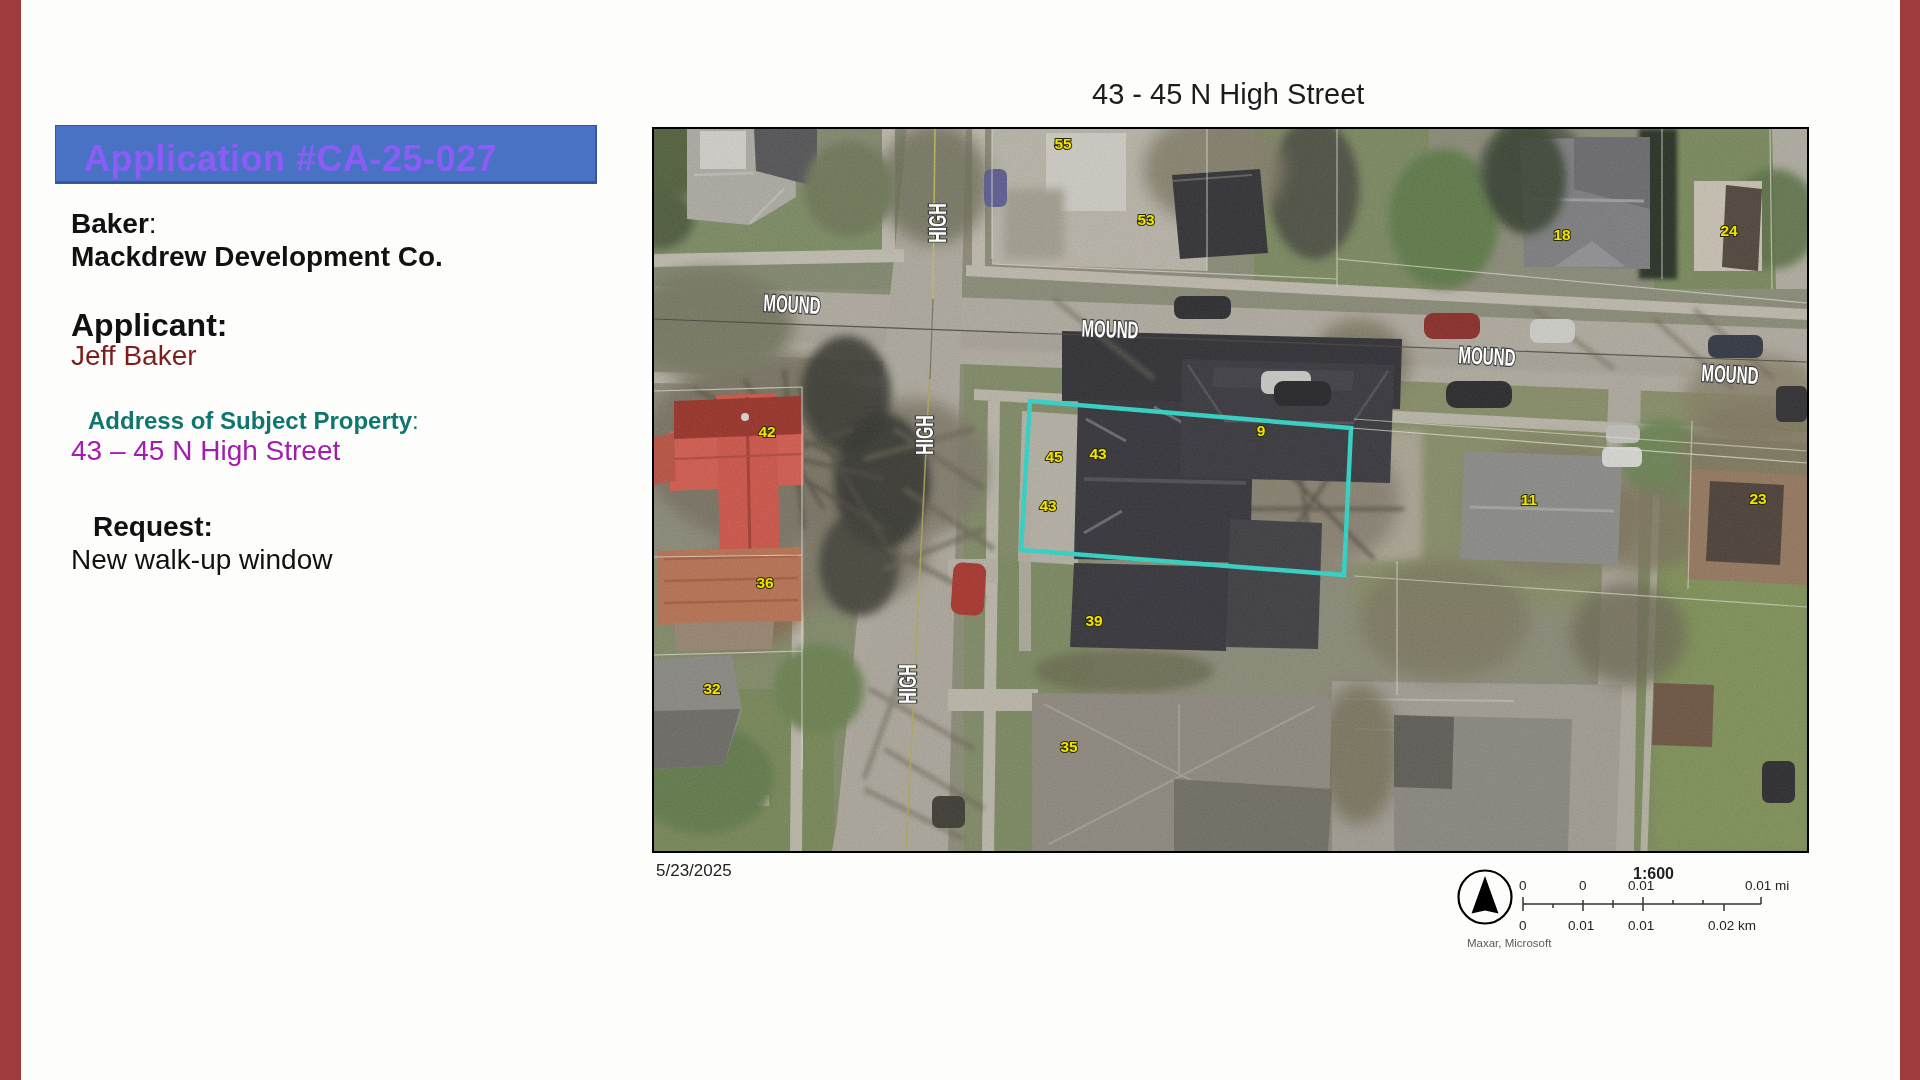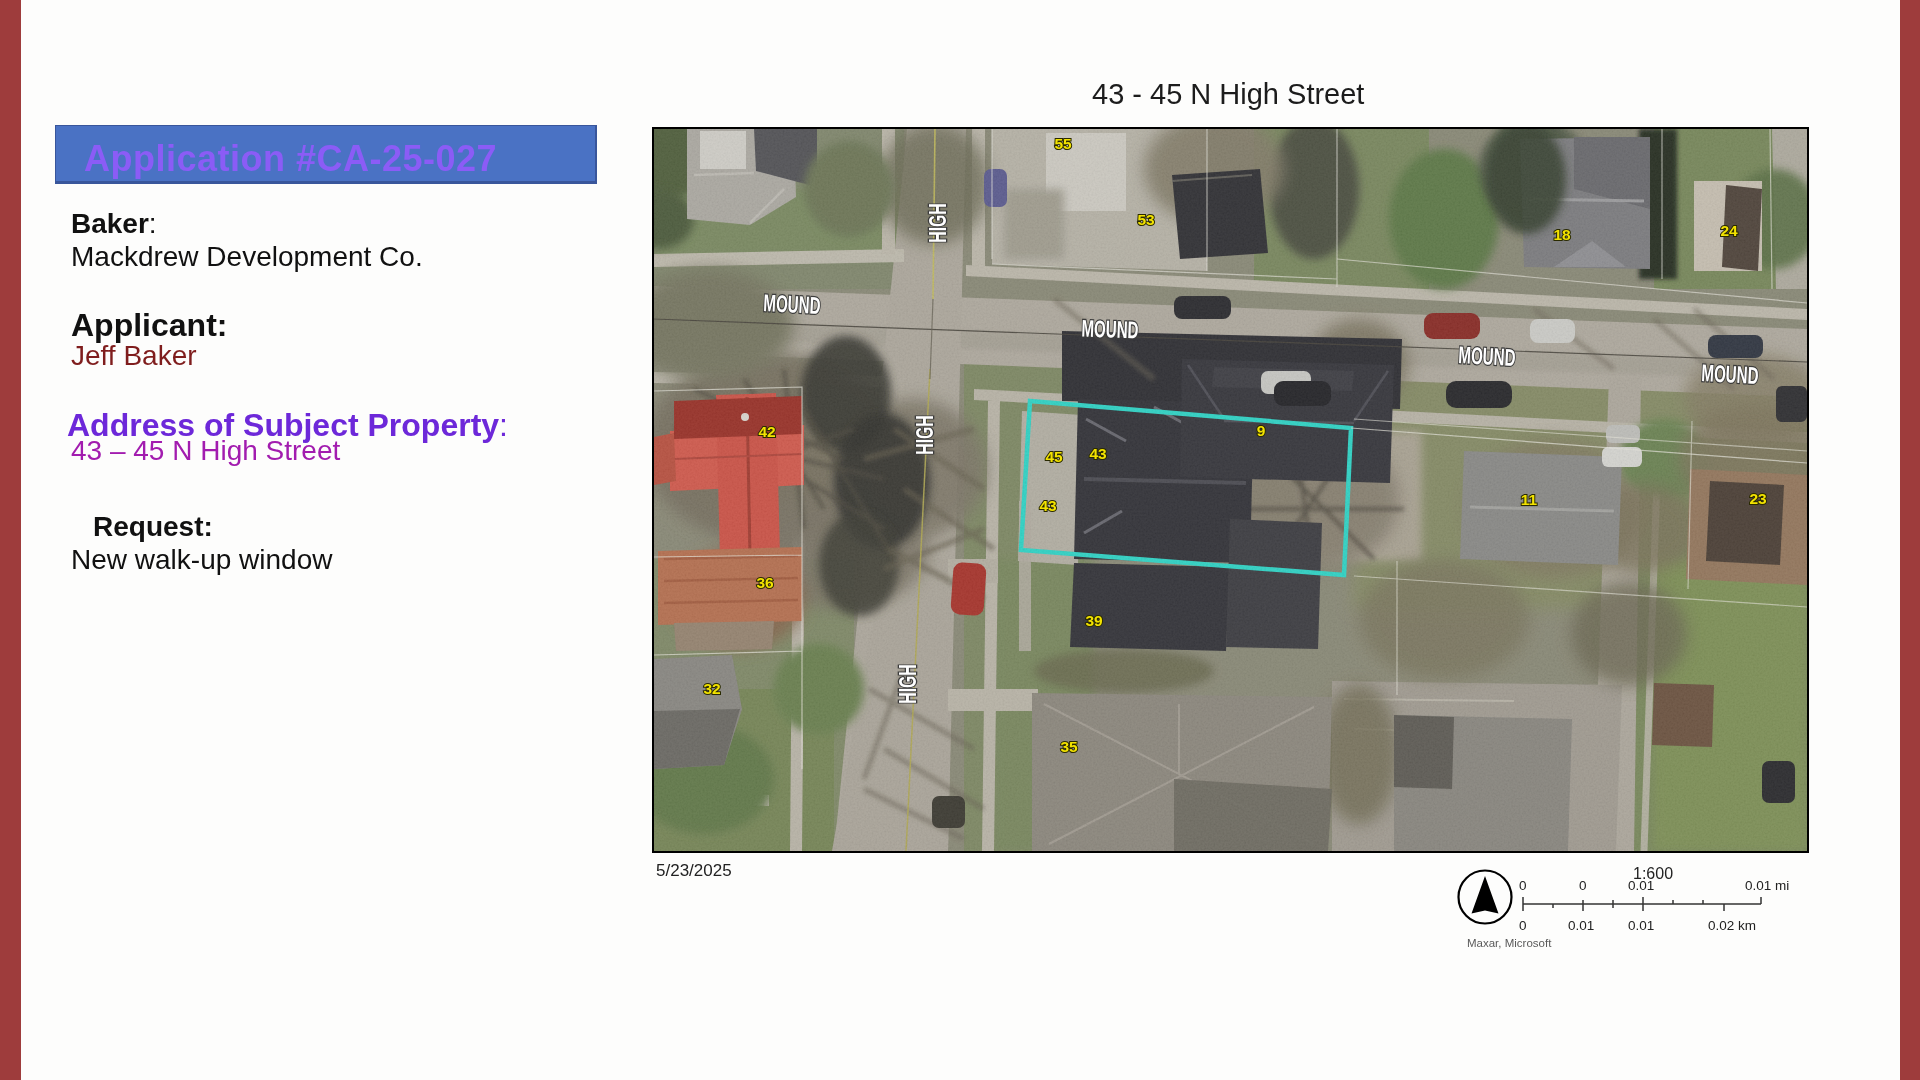--- a/index.html
+++ b/index.html
@@ -14,37 +14,37 @@
 <div class="abs" style="left:1900px;top:0;width:20px;height:1080px;background:#9e3c3c;"></div>
 
 <div class="abs" style="left:1092px;top:78px;font-size:29px;color:#1c1c1c;white-space:nowrap;">43 - 45 N High Street</div>
 
 <div class="abs" style="left:55px;top:125px;width:539px;height:55px;background:#4a72c4;border-bottom:3px solid #39569b;border-top:1px solid #39569b;border-left:1px solid #39569b;border-right:2px solid #39569b;"></div>
 
 <div class="abs" style="left:84px;top:138px;font-size:36px;font-weight:bold;color:#8b5cf6;letter-spacing:0.5px;">Application #CA-25-027</div>
 
 <div class="abs" style="left:71px;top:208px;font-size:28px;color:#111;"><b>Baker</b>:</div>
 
-<div class="abs" style="left:71px;top:241px;font-size:28px;color:#111;">Mackdrew Development Co.</div>
+<div class="abs" style="left:71px;top:241px;font-size:28px;color:#111;font-weight:bold;">Mackdrew Development Co.</div>
 
 <div class="abs" style="left:71px;top:307px;font-size:32px;color:#111;"><b>Applicant:</b></div>
 
 <div class="abs" style="left:71px;top:340px;font-size:28px;color:#7f1d1d;">Jeff Baker</div>
 
-<div class="abs" style="left:67px;top:407px;font-size:32px;color:#6d28d9;"><b>Address of Subject Property</b>:</div>
+<div class="abs" style="left:88px;top:407px;font-size:24px;color:#0f766e;"><b>Address of Subject Property</b>:</div>
 
 <div class="abs" style="left:71px;top:435px;font-size:28px;color:#a21caf;">43 – 45 N High Street</div>
 
 <div class="abs" style="left:71px;top:511px;font-size:28px;color:#111;margin-left:22px;"><b>Request:</b></div>
 
 <div class="abs" style="left:71px;top:544px;font-size:28px;color:#111;">New walk-up window</div>
 
 <div class="abs" style="left:656px;top:861px;font-size:17px;color:#222;">5/23/2025</div>
 
-<div class="abs" style="left:1633px;top:865px;font-size:16px;color:#222;">1:600</div>
+<div class="abs" style="left:1633px;top:865px;font-size:16px;color:#222;font-weight:bold;">1:600</div>
 
 <div class="abs" style="left:1467px;top:937px;font-size:11.5px;color:#5a5a5a;">Maxar, Microsoft</div>
 
 <svg class="abs" style="left:1440px;top:855px;" width="360" height="110" viewBox="0 0 360 110">
 
   <circle cx="45" cy="42" r="26.5" fill="none" stroke="#000" stroke-width="2.2"></circle>
 
   <path d="M45 21 L58.5 58.5 L45 55.5 L31.5 58.5 Z" fill="#000"></path>
 
   <g stroke="#333" stroke-width="1.5" fill="none">

